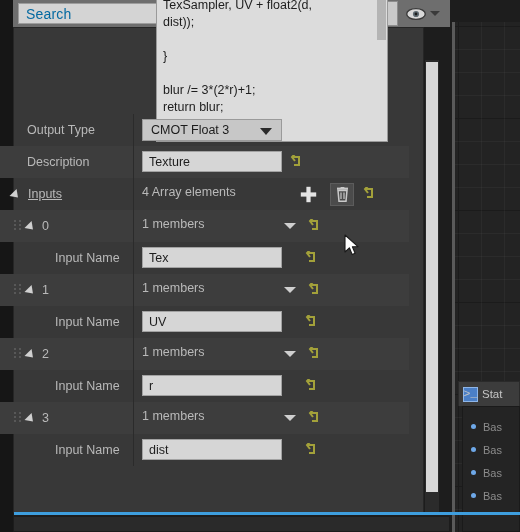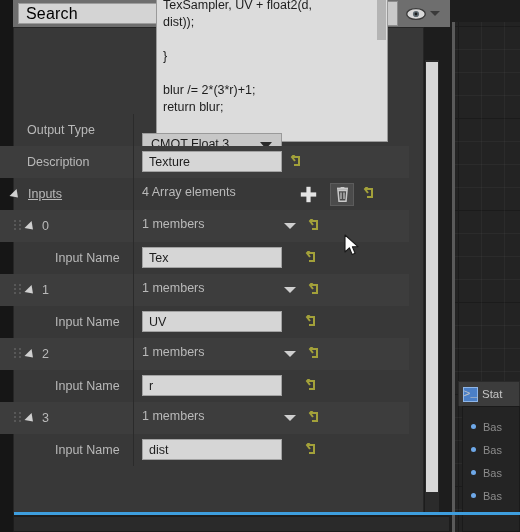--- a/index.html
+++ b/index.html
@@ -14,21 +14,21 @@
   
   .details{position:absolute;left:13px;top:27px;width:411px;height:486px;
            background:#383838;border:1px solid #262626;box-sizing:border-box;}
 
   
   .toolbar{position:absolute;left:13px;top:0;width:437px;height:27px;
            background:#6e6e6e;box-sizing:border-box;}
   .searchbox{position:absolute;left:5px;top:3px;width:330px;height:21px;
              background:#d4d4d4;border:1px solid #9d9d9d;box-sizing:border-box;
              display:flex;align-items:center;}
-  .searchbox .ph{font-size:16px;color:#000000;padding-left:7px;letter-spacing:.2px;}
+  .searchbox .ph{font-size:14px;color:#0369a1;padding-left:7px;letter-spacing:.2px;}
   .mag{position:absolute;right:4px;top:2px;width:18px;height:18px;}
   .gridbtn{position:absolute;left:345px;top:1px;width:40px;height:25px;
            background:#c9c9c9;border:1px solid #8d8d8d;box-sizing:border-box;
            display:flex;align-items:center;justify-content:center;}
   .gridglyph{display:grid;grid-template-columns:repeat(4,3px);grid-template-rows:repeat(5,2px);
              gap:2px 2px;}
   .gridglyph i{background:#5b5b5b;display:block;width:3px;height:2px;}
   .eyebtn{position:absolute;left:392px;top:3px;width:44px;height:21px;
           display:flex;align-items:center;gap:3px;}
   .caret{width:0;height:0;border-left:5px solid transparent;border-right:5px solid transparent;
@@ -64,21 +64,21 @@
   .dots .r{display:flex;gap:3px;}
 
   .val{position:absolute;left:142px;top:7px;font-size:12.5px;color:#b9b9b9;}
   .field{position:absolute;left:142px;top:5px;width:140px;height:21px;
          background:#d6d6d6;border:1px solid #a2a2a2;box-sizing:border-box;
          display:flex;align-items:center;padding-left:6px;
          font-size:12.5px;color:#1e1e1e;}
   .combo{position:absolute;left:142px;top:5px;width:140px;height:22px;
          background:#c7c7c7;border:1px solid #9a9a9a;box-sizing:border-box;
          display:flex;align-items:center;padding-left:8px;
-         font-size:12.5px;color:#1b1b1b;margin-top:14px;}
+         font-size:12.5px;color:#1b1b1b;}
   .combo .dn{position:absolute;right:9px;top:8px;width:0;height:0;
              border-left:6px solid transparent;border-right:6px solid transparent;
              border-top:7px solid #2a2a2a;}
   .memdn{position:absolute;left:284px;top:13px;width:0;height:0;
          border-left:6px solid transparent;border-right:6px solid transparent;
          border-top:6px solid #cfcfcf;}
   .reset{position:absolute;width:12px;height:13px;}
   .plus{position:absolute;left:300px;top:8px;width:17px;height:17px;}
   .trash{position:absolute;left:330px;top:5px;width:24px;height:23px;
          background:#4b4b4b;border:1px solid #5c5c5c;box-sizing:border-box;
@@ -184,21 +184,21 @@
       <span class="caret"></span>
     </div>
   </div>
 
   <div class="codebox">
     <div class="ln">TexSampler, UV + float2(d,</div>
     <div class="ln">dist));</div>
     <div class="ln blank"></div>
     <div class="ln">}</div>
     <div class="ln blank"></div>
-    <div class="ln">blur /= 2*(3*r)+1;</div>
+    <div class="ln">blur /= 3*(2*r)+1;</div>
     <div class="ln">return blur;</div>
     <div class="codescroll"></div>
   </div>
 
   <div class="rows">
 
     <div class="row">
       <div class="divider"></div>
       <div class="lbl l1">Output Type</div>
       <div class="combo">

